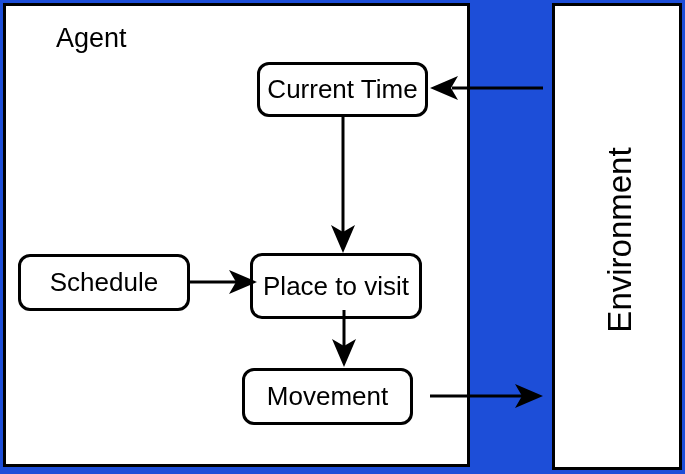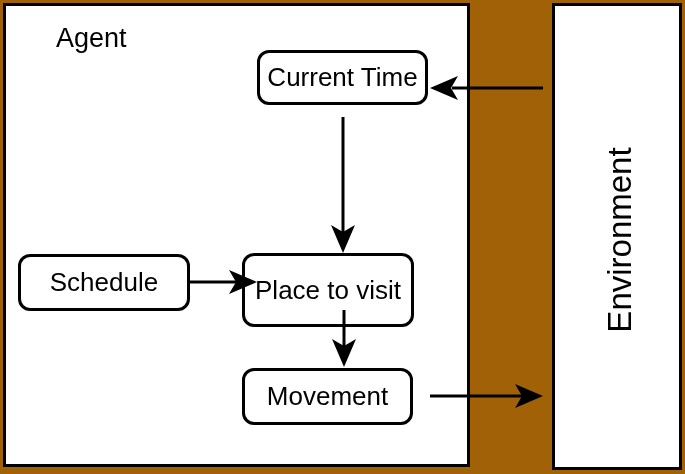--- a/index.html
+++ b/index.html
@@ -5,21 +5,21 @@
   html, body {
     margin: 0;
     padding: 0;
     background: #ffffff;
     font-family: "Liberation Sans", "DejaVu Sans", sans-serif;
   }
   .canvas {
     position: relative;
     width: 685px;
     height: 474px;
-    background: #a16207;
+    background: #1d4ed8;
     overflow: hidden;
   }
   .container-rect {
     position: absolute;
     box-sizing: border-box;
     border: 3px solid #000000;
     background: #ffffff;
   }
   .agent-rect {
     left: 3px;
@@ -64,23 +64,23 @@
     border: 3px solid #000000;
     border-radius: 12px;
     background: #ffffff;
     display: flex;
     align-items: center;
     justify-content: center;
     font-size: 26px;
     color: #000000;
     white-space: nowrap;
   }
-  .node-current-time { left: 257px; top: 50px;  width: 171px; height: 55px; }
+  .node-current-time { left: 257px; top: 62px;  width: 171px; height: 55px; }
   .node-schedule     { left: 18px;  top: 254px; width: 172px; height: 57px; }
-  .node-place        { left: 242px; top: 253px; width: 172px; height: 74px; }
+  .node-place        { left: 250px; top: 253px; width: 172px; height: 66px; }
   .node-movement     { left: 242px; top: 368px; width: 171px; height: 57px; }
   .arrow-layer {
     position: absolute;
     left: 0;
     top: 0;
     width: 685px;
     height: 474px;
     pointer-events: none;
   }
   .arrow-line {

